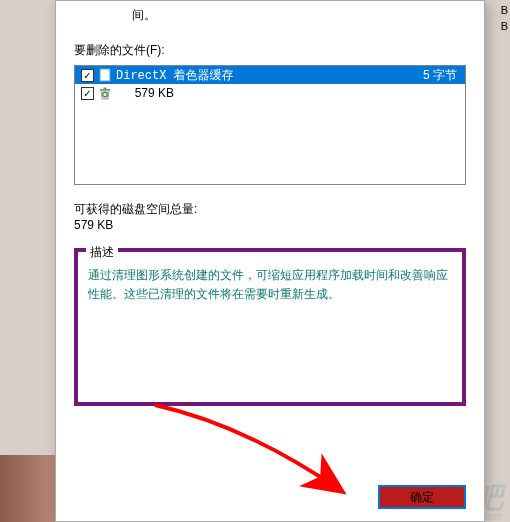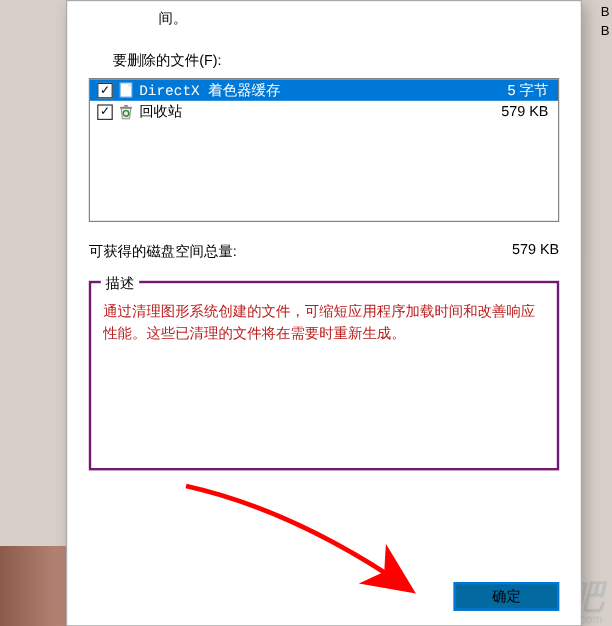--- a/index.html
+++ b/index.html
@@ -59,21 +59,20 @@
     .content {
       padding: 0 18px;
     }
     .top-text {
       padding: 6px 0 4px 58px;
       color: #000;
     }
     .label {
       padding: 14px 0 6px 0;
       color: #000;
-      margin-left: 20px;
     }
     .file-list {
       border: 1px solid #828282;
       background: #ffffff;
       height: 120px;
       overflow: hidden;
     }
     .file-row {
       display: flex;
       align-items: center;
@@ -109,49 +108,50 @@
     }
     .file-size {
       text-align: right;
       padding-right: 2px;
       min-width: 60px;
     }
     .total-row {
       display: flex;
       justify-content: space-between;
       padding: 16px 0 10px 0;
+      flex-direction: column;
     }
     .group-box {
       position: relative;
-      border: 2px solid #701a75;
+      border: 4px solid #701a75;
       margin-top: 6px;
       padding: 14px 10px 10px 10px;
       height: 158px;
     }
     .group-label {
       position: absolute;
       top: -8px;
       left: 8px;
       background: #ffffff;
       padding: 0 4px;
       color: #000;
     }
     .group-text {
       line-height: 1.6;
-      color: #b91c1c;
+      color: #0f766e;
     }
     .button-area {
       position: absolute;
       right: 18px;
       bottom: 12px;
     }
     .btn {
       width: 88px;
       height: 24px;
-      background: #0369a1;
+      background: #b91c1c;
       border: 2px solid #0078d7;
       font-family: inherit;
       font-size: 12px;
       cursor: pointer;
     }
     .arrow {
       position: absolute;
       left: 145px;
       top: 395px;
       z-index: 10;
@@ -200,21 +200,20 @@
       <div class="file-row">
         <span class="checkbox">✓</span>
         <span class="file-icon">
           <svg width="14" height="14" viewBox="0 0 14 14">
               <path d="M3 4 L11 4 L10 13 L4 13 Z" fill="#e8e8e8" stroke="#888" stroke-width="0.8"></path>
               <rect x="2" y="3" width="10" height="1.5" fill="#888"></rect>
               <rect x="5.5" y="1.5" width="3" height="1.5" fill="#888"></rect>
               <circle cx="7" cy="8.5" r="2.3" fill="none" stroke="#2a8a2a" stroke-width="1.2"></circle>
             </svg>
         </span>
-        <span class="file-name">回收站</span>
         <span class="file-size">579 KB</span>
       </div>
     </div>
 
     <div class="total-row">
       <span>可获得的磁盘空间总量:</span>
       <span>579 KB</span>
     </div>
 
     <div class="group-box">

